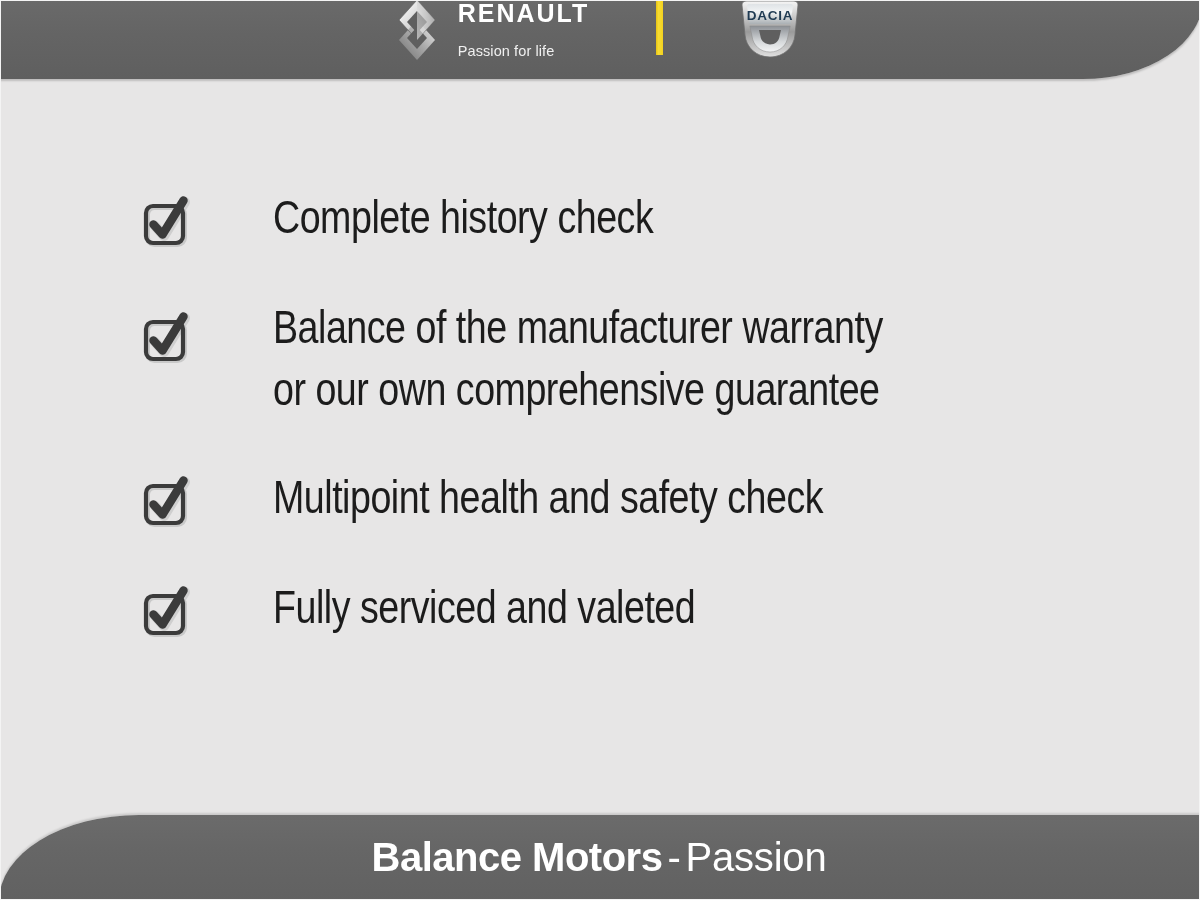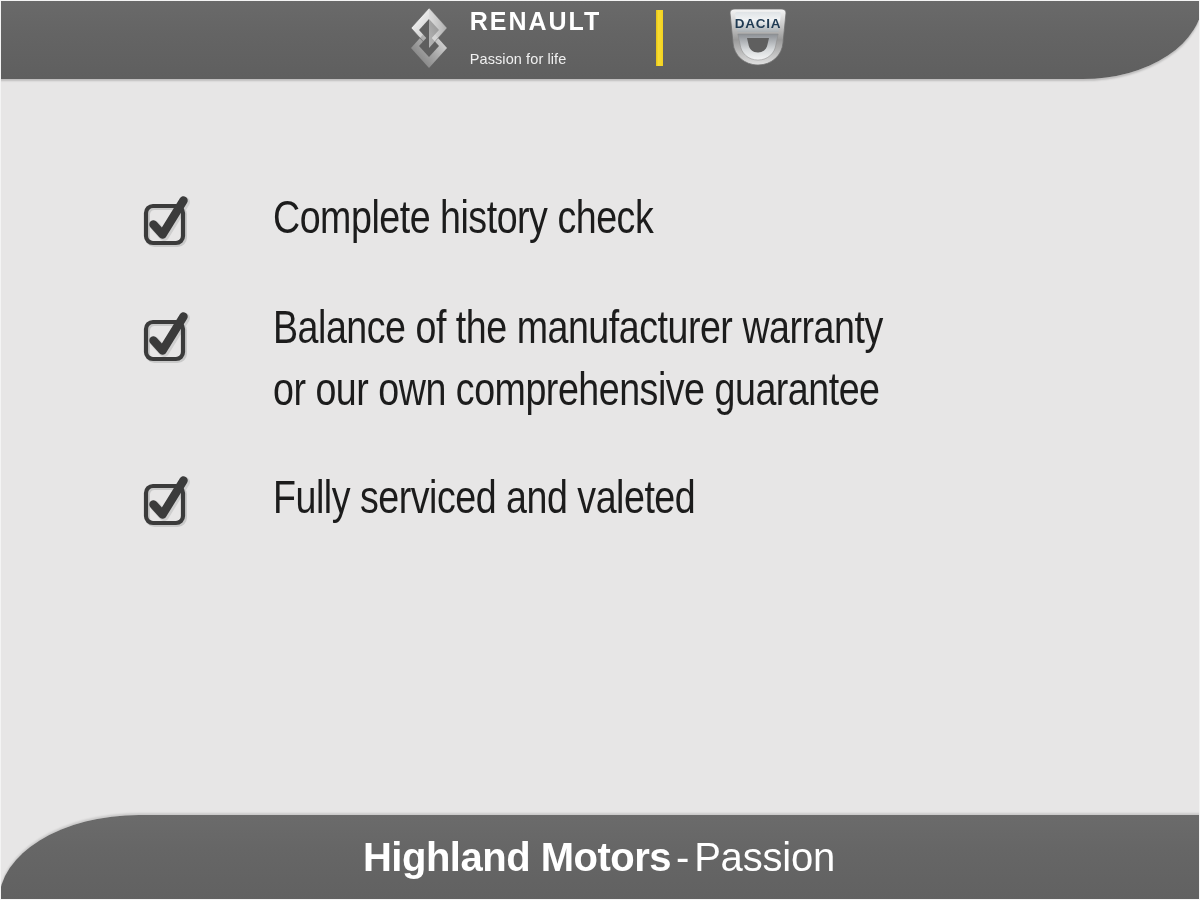--- a/index.html
+++ b/index.html
@@ -32,23 +32,23 @@
     border-bottom-right-radius: 120px 80px;
     box-shadow: 0 2px 2px rgba(0,0,0,0.18);
     z-index: 2;
   }
   .header-inner {
     position: absolute;
     left: 0; top: 0;
     width: 1200px;
     height: 78px;
     display: flex;
-    align-items: center;
+    align-items: flex-start;
     justify-content: center;
-    gap: 1px;
+    gap: 13px;
   }
 
   
   .renault-lockup {
     display: flex;
     align-items: center;
     gap: 14px;
   }
   .renault-diamond {
     width: 54px;
@@ -282,37 +282,48 @@
             <rect x="6.5" y="13.5" width="37" height="37" rx="7" ry="7" fill="none" stroke="#c9c9c9" stroke-width="5"></rect>
             <path d="M14,32 L23,42 L44,8" fill="none" stroke="#cfcfcf" stroke-width="10" stroke-linecap="round" stroke-linejoin="round"></path>
             <rect x="5" y="12" width="37" height="37" rx="7" ry="7" fill="none" stroke="#3b3b3b" stroke-width="4.2"></rect>
             <path d="M12.5,30.5 L21.5,40.5 L42.5,6.5" fill="none" stroke="#3b3b3b" stroke-width="8.5" stroke-linecap="round" stroke-linejoin="round"></path>
           </svg>
         </span>
         <span class="check-text">Balance of the manufacturer warranty
 or our own comprehensive guarantee</span>
       </div>
 
-
       <div class="check-row">
         <span class="check-icon">
           <svg viewBox="0 0 56 56" width="56" height="56" xmlns="http://www.w3.org/2000/svg">
             <rect x="6.5" y="13.5" width="37" height="37" rx="7" ry="7" fill="none" stroke="#c9c9c9" stroke-width="5"></rect>
             <path d="M14,32 L23,42 L44,8" fill="none" stroke="#cfcfcf" stroke-width="10" stroke-linecap="round" stroke-linejoin="round"></path>
             <rect x="5" y="12" width="37" height="37" rx="7" ry="7" fill="none" stroke="#3b3b3b" stroke-width="4.2"></rect>
             <path d="M12.5,30.5 L21.5,40.5 L42.5,6.5" fill="none" stroke="#3b3b3b" stroke-width="8.5" stroke-linecap="round" stroke-linejoin="round"></path>
           </svg>
         </span>
+        <span class="check-text">Multipoint health and safety check</span>
+      </div>
+
+      <div class="check-row">
+        <span class="check-icon">
+          <svg viewBox="0 0 56 56" width="56" height="56" xmlns="http://www.w3.org/2000/svg">
+            <rect x="6.5" y="13.5" width="37" height="37" rx="7" ry="7" fill="none" stroke="#c9c9c9" stroke-width="5"></rect>
+            <path d="M14,32 L23,42 L44,8" fill="none" stroke="#cfcfcf" stroke-width="10" stroke-linecap="round" stroke-linejoin="round"></path>
+            <rect x="5" y="12" width="37" height="37" rx="7" ry="7" fill="none" stroke="#3b3b3b" stroke-width="4.2"></rect>
+            <path d="M12.5,30.5 L21.5,40.5 L42.5,6.5" fill="none" stroke="#3b3b3b" stroke-width="8.5" stroke-linecap="round" stroke-linejoin="round"></path>
+          </svg>
+        </span>
         <span class="check-text">Fully serviced and valeted</span>
       </div>
 
     </div>
   </div>
 
   <div class="footer-bar">
     <div class="footer-inner">
       <div class="footer-text">
-        <span class="dealer">Highland Motors</span><span class="dash">-</span><span class="location">Passion</span>
+        <span class="dealer">Balance Motors</span><span class="dash">-</span><span class="location">Passion</span>
       </div>
     </div>
   </div>
 
 </div>
 
 </body></html>

